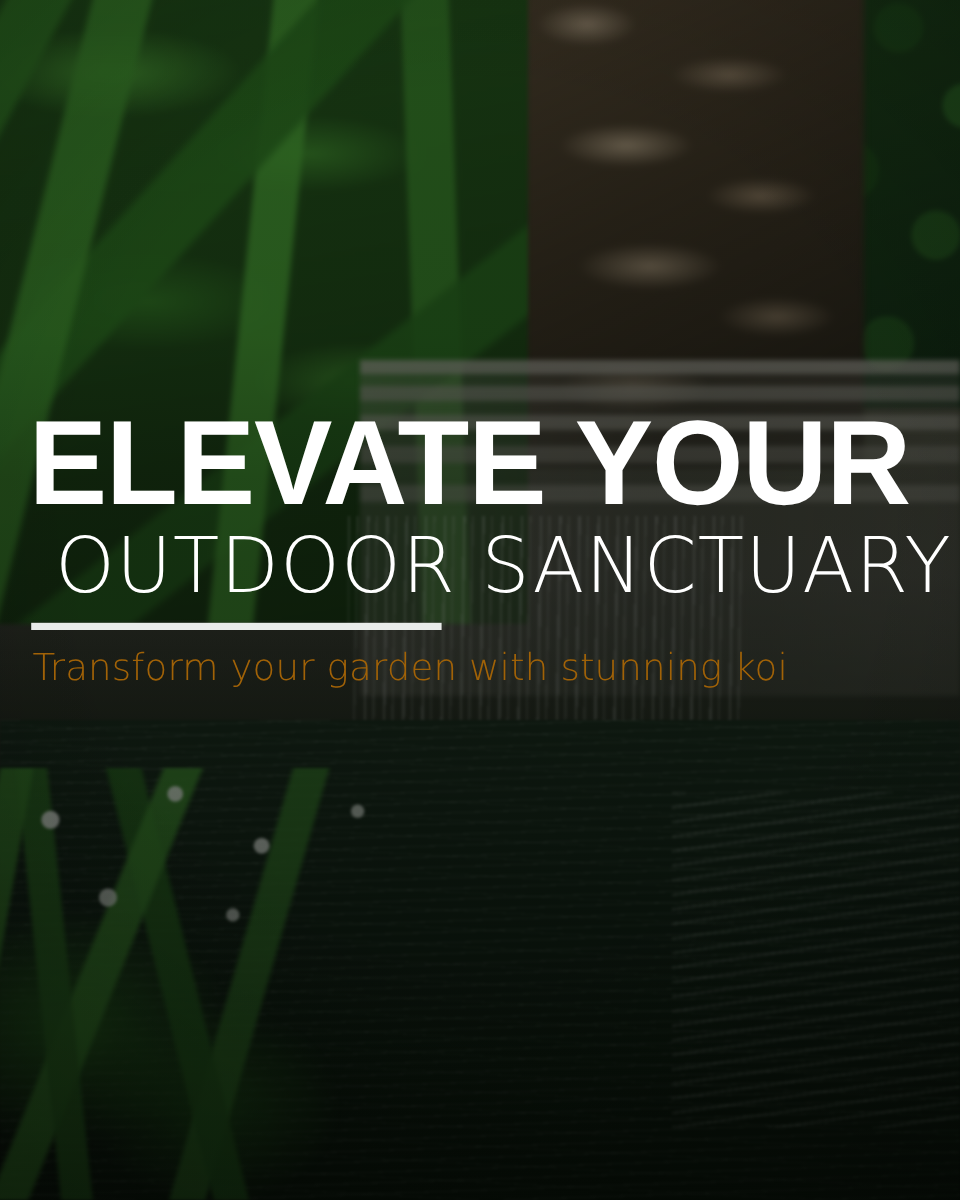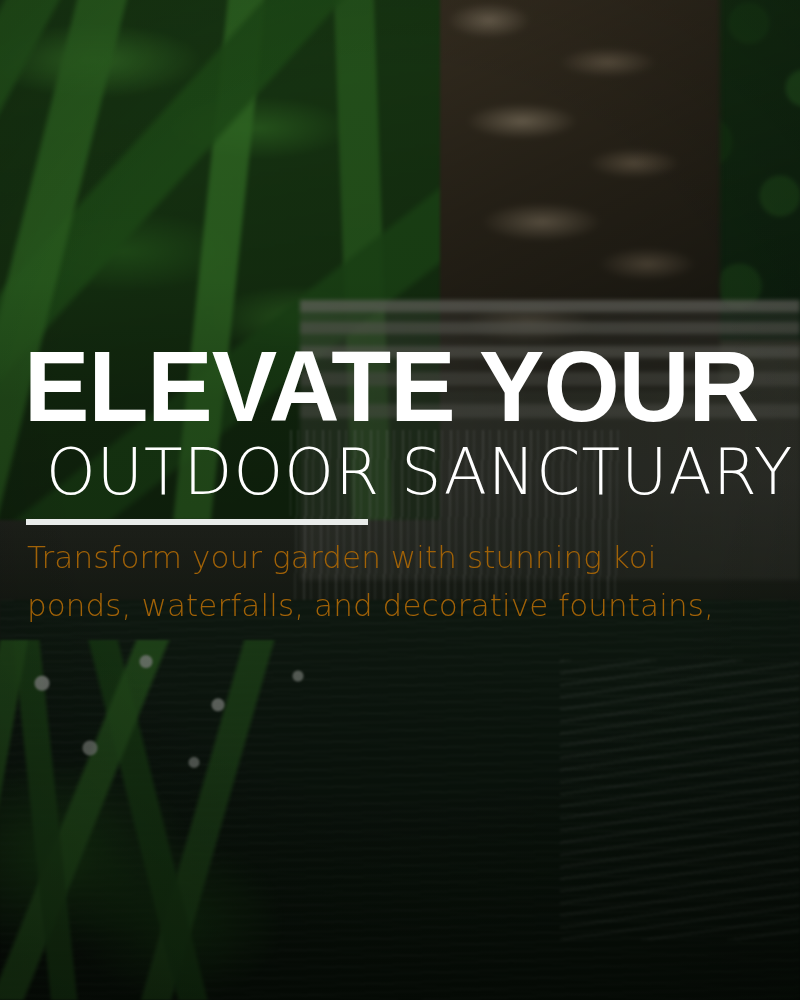--- a/index.html
+++ b/index.html
@@ -234,17 +234,16 @@
   <div class="content">
 
     <div class="headline-1">ELEVATE YOUR</div>
 
     <div class="headline-2">OUTDOOR SANCTUARY</div>
 
     <div class="divider"></div>
 
     <div class="body-copy">
       <span class="ln">Transform your garden with stunning koi</span>
-      <span class="ln">ponds, waterfalls, and decorative fountains,</span>
     </div>
 
   </div>
 </div>
 
 </body></html>

